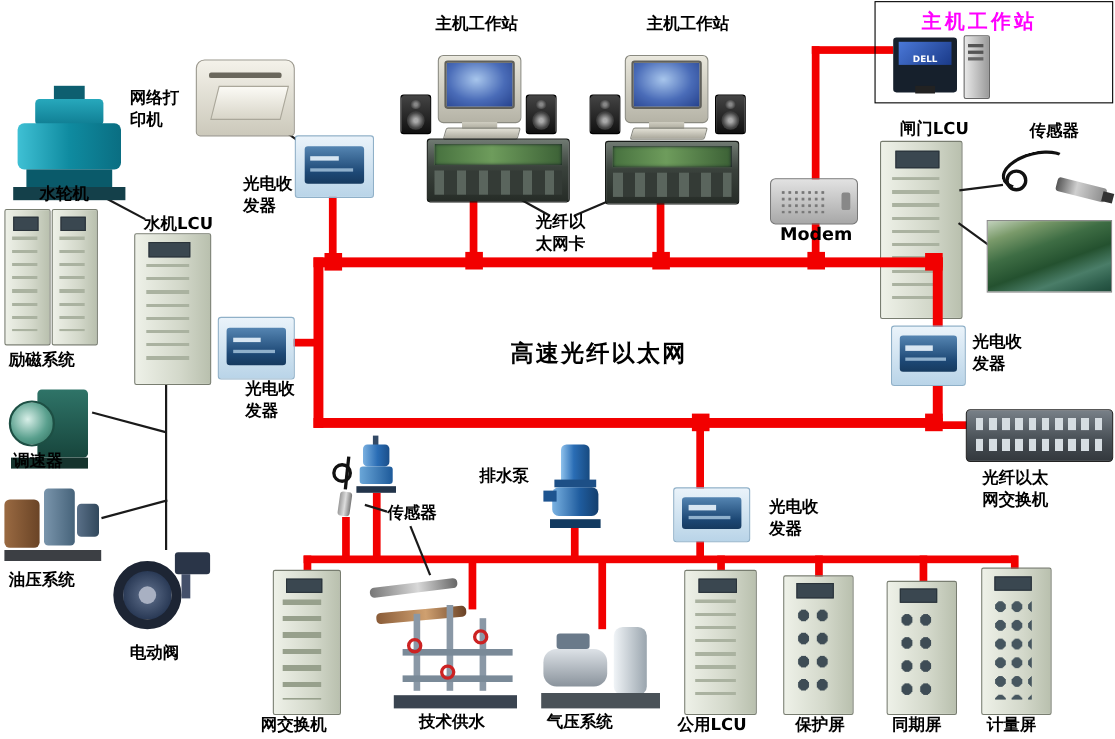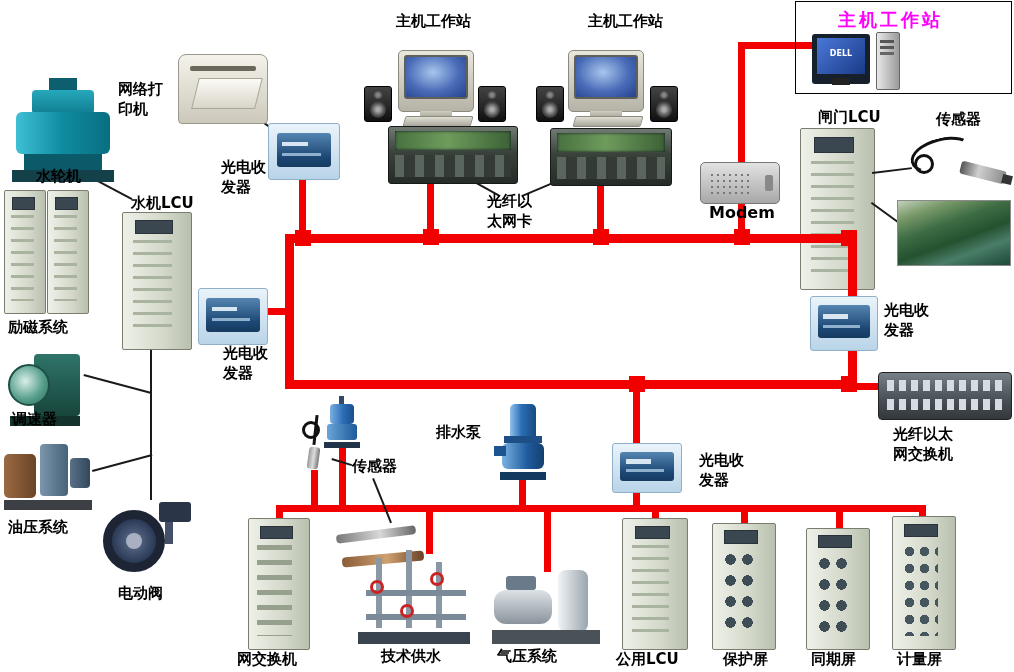--- a/index.html
+++ b/index.html
@@ -162,21 +162,21 @@
   <div class="spk" style="left:650px;top:86px;width:28px;height:36px"></div>
   <div class="kbd" style="left:574px;top:116px;width:68px;height:11px"></div>
 
   <div class="rack" style="left:388px;top:126px;width:130px;height:58px"></div>
   <div class="rack" style="left:550px;top:128px;width:122px;height:58px"></div>
   <div class="modem" style="left:700px;top:162px;width:80px;height:42px"></div>
 
   <div class="dbox" style="left:795px;top:1px;width:217px;height:93px"></div>
   <div class="dev" style="left:812px;top:32px;width:92px;height:58px;z-index:5">
     <i class="part" style="left:0;top:2px;width:58px;height:50px;background:#16202c;border-radius:3px"></i>
-    <span class="dellscr" style="left:5px;top:6px;width:48px;height:36px;line-height:32px;background:linear-gradient(135deg,#4a78d8,#1a3a88)">DELL</span>
+    <span class="dellscr" style="left:5px;top:6px;width:48px;height:21px;line-height:32px;background:linear-gradient(135deg,#4a78d8,#1a3a88)">DELL</span>
     <i class="part" style="left:20px;top:46px;width:18px;height:7px;background:#222"></i>
     <i class="part" style="left:64px;top:0;width:24px;height:58px;background:linear-gradient(90deg,#e8e8e8,#9a9a9a);border:1px solid #666;border-radius:2px"></i>
     <i class="part" style="left:68px;top:8px;width:14px;height:3px;background:#555;box-shadow:0 6px 0 #555,0 12px 0 #666"></i>
   </div>
 
   <div class="cab" style="left:800px;top:128px;width:75px;height:162px;z-index:2"></div>
   <div class="dev" style="left:908px;top:128px;width:104px;height:78px">
     <i class="part" style="left:2px;top:10px;width:64px;height:34px;border:3px solid #111;border-color:#111 transparent transparent #111;border-radius:50%;transform:rotate(-14deg)"></i>
     <i class="part" style="left:6px;top:26px;width:20px;height:20px;border:3px solid #111;border-radius:50%"></i>
     <i class="part" style="left:52px;top:38px;width:46px;height:13px;background:linear-gradient(90deg,#555,#cfcfcf 40%,#8a8a8a);border-radius:3px;transform:rotate(14deg)"></i>
@@ -266,20 +266,21 @@
   </div>
   <div class="lbl" style="left:709px;top:203px;font-size:16px">Modem</div>
   <div class="lbl" style="left:818px;top:108px">闸门LCU</div>
   <div class="lbl" style="left:936px;top:110px">传感器</div>
   <div class="lbl" style="left:36px;top:167px">水轮机</div>
   <div class="lbl" style="left:131px;top:194px">水机LCU</div>
   <div class="lbl" style="left:8px;top:318px">励磁系统</div>
   <div class="lbl" style="left:12px;top:410px">调速器</div>
   <div class="lbl" style="left:8px;top:518px">油压系统</div>
   <div class="lbl" style="left:118px;top:584px">电动阀</div>
+  <div class="lbl big" style="left:464px;top:308px">高速光纤以太网</div>
   <div class="lbl" style="left:436px;top:423px">排水泵</div>
   <div class="lbl" style="left:352px;top:457px">传感器</div>
   <div class="lbl" style="left:893px;top:425px">
     <div>光纤以太</div>
     <div>网交换机</div>
   </div>
   <div class="lbl" style="left:237px;top:650px">网交换机</div>
   <div class="lbl" style="left:381px;top:647px">技术供水</div>
   <div class="lbl" style="left:497px;top:647px">气压系统</div>
   <div class="lbl" style="left:616px;top:650px">公用LCU</div>

